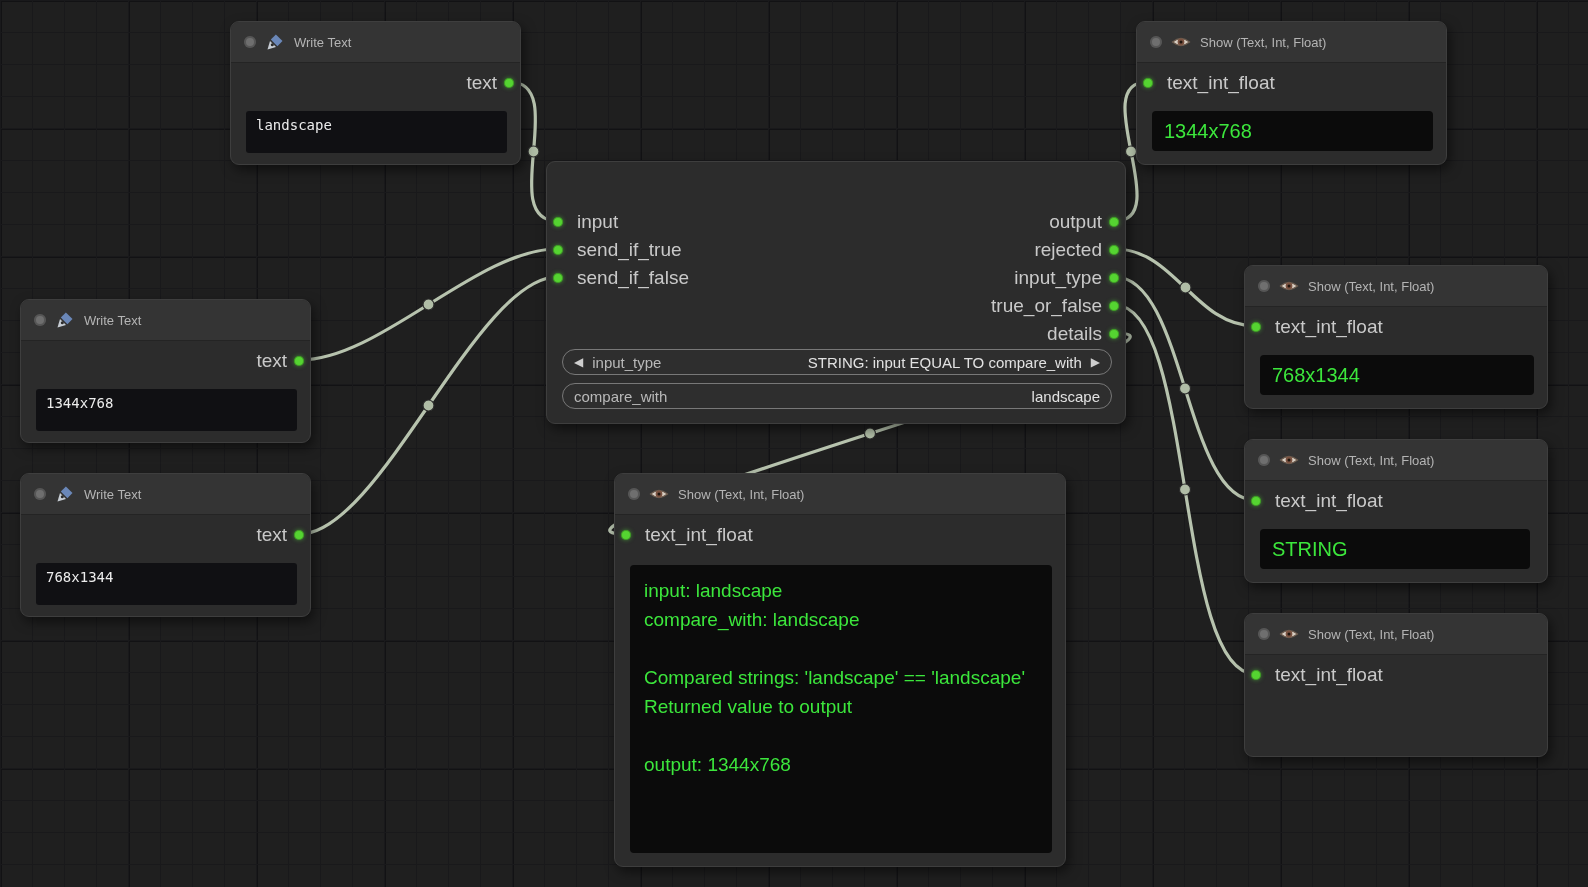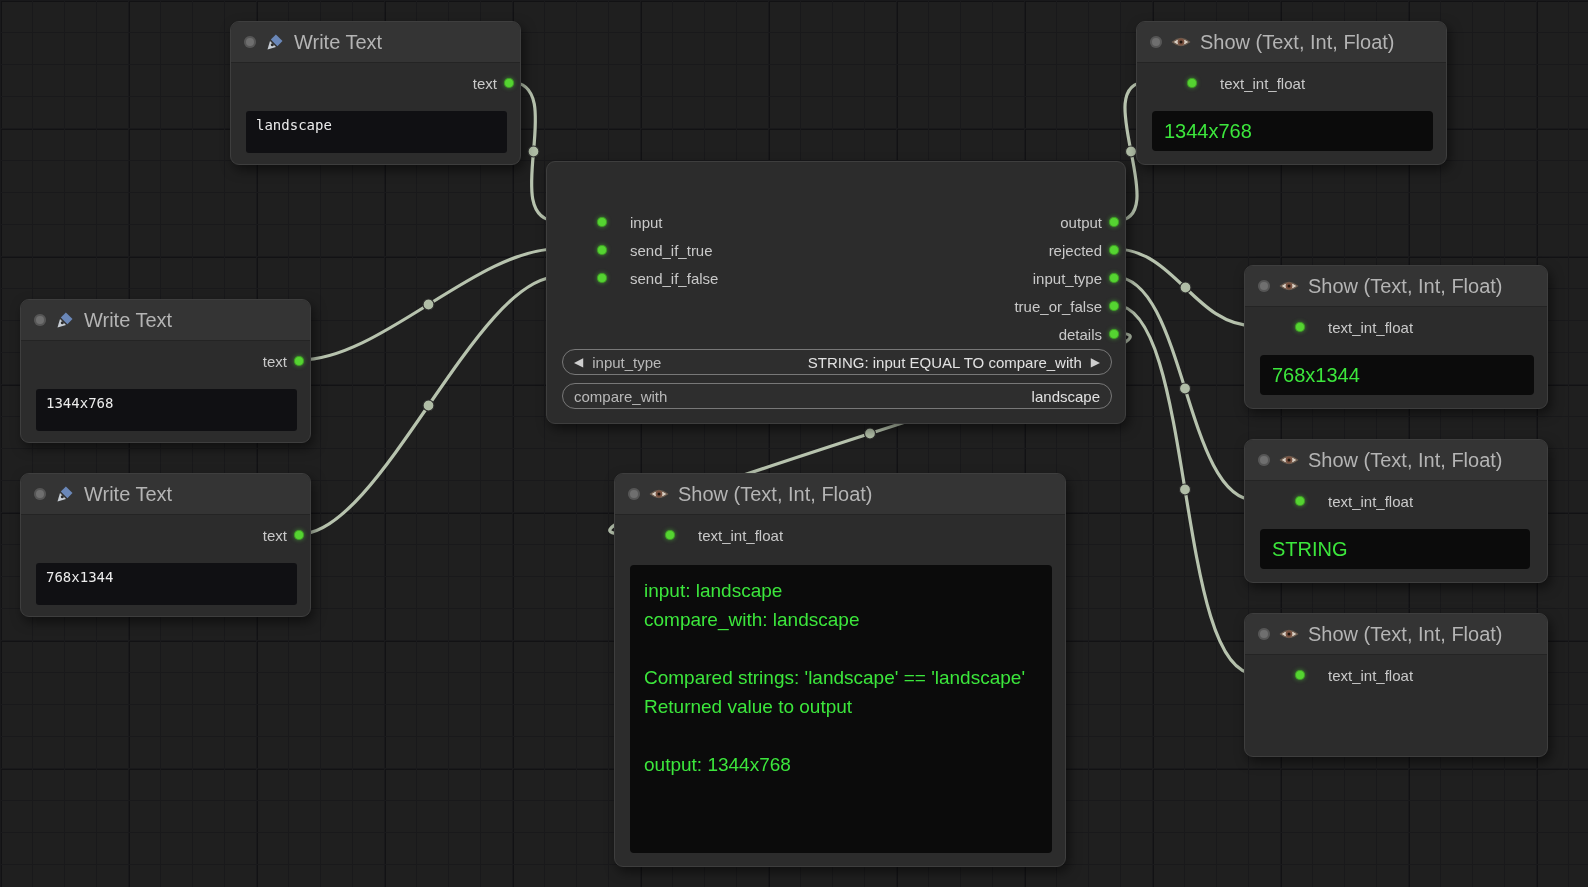--- a/index.html
+++ b/index.html
@@ -15,30 +15,30 @@
     font-family:"Liberation Sans",sans-serif;
   }
   .links{position:absolute;left:0;top:0;z-index:1;pointer-events:none;}
   .node{
     position:absolute;z-index:2;background:#2c2c2c;border:1px solid #3e3e3e;
     border-radius:9px;box-shadow:3px 5px 12px rgba(0,0,0,.5);box-sizing:border-box;
   }
   .ntitle{
     display:flex;align-items:center;gap:9px;height:40px;padding:0 13px;
     background:#343434;border-bottom:1px solid #242424;border-radius:8px 8px 0 0;
-    color:#b4b4b4;font-size:20px;white-space:nowrap;overflow:hidden;
+    color:#b4b4b4;font-size:13px;white-space:nowrap;overflow:hidden;
   }
   .cdot{width:12px;height:12px;border-radius:50%;background:#6f6f6f;
     box-shadow:inset 0 0 0 2px rgba(0,0,0,.22);flex:0 0 auto;}
   .icon{width:20px;height:20px;display:inline-flex;flex:0 0 auto;}
-  .row-in{position:absolute;left:0;display:flex;align-items:center;height:28px;gap:23px;padding-left:6px;margin-left:44px;}
+  .row-in{position:absolute;left:0;display:flex;align-items:center;height:28px;gap:14px;padding-left:6px;}
   .row-out{position:absolute;right:0;display:flex;align-items:center;height:28px;gap:7px;padding-right:6px;}
   .pdot{width:10px;height:10px;border-radius:50%;background:#55d431;
     box-shadow:0 0 4px rgba(85,220,60,.55), inset 0 0 0 1px rgba(0,0,0,.25);flex:0 0 auto;}
-  .plabel{color:#c9c9c9;font-size:15px;white-space:nowrap;}
+  .plabel{color:#c9c9c9;font-size:19px;white-space:nowrap;}
   .mono{font-family:"DejaVu Sans Mono",monospace;}
   .wt-field{
     position:absolute;left:15px;top:89px;width:261px;height:42px;box-sizing:border-box;
     background:#101013;border-radius:3px;color:#ececec;font-size:14px;
     padding:5px 10px;line-height:18px;overflow:hidden;
   }
   .show-display{
     position:absolute;left:15px;top:89px;height:40px;box-sizing:border-box;
     background:#0b0b0b;border-radius:4px;color:#3ce63c;font-size:20px;
     display:flex;align-items:center;padding:0 12px;overflow:hidden;

